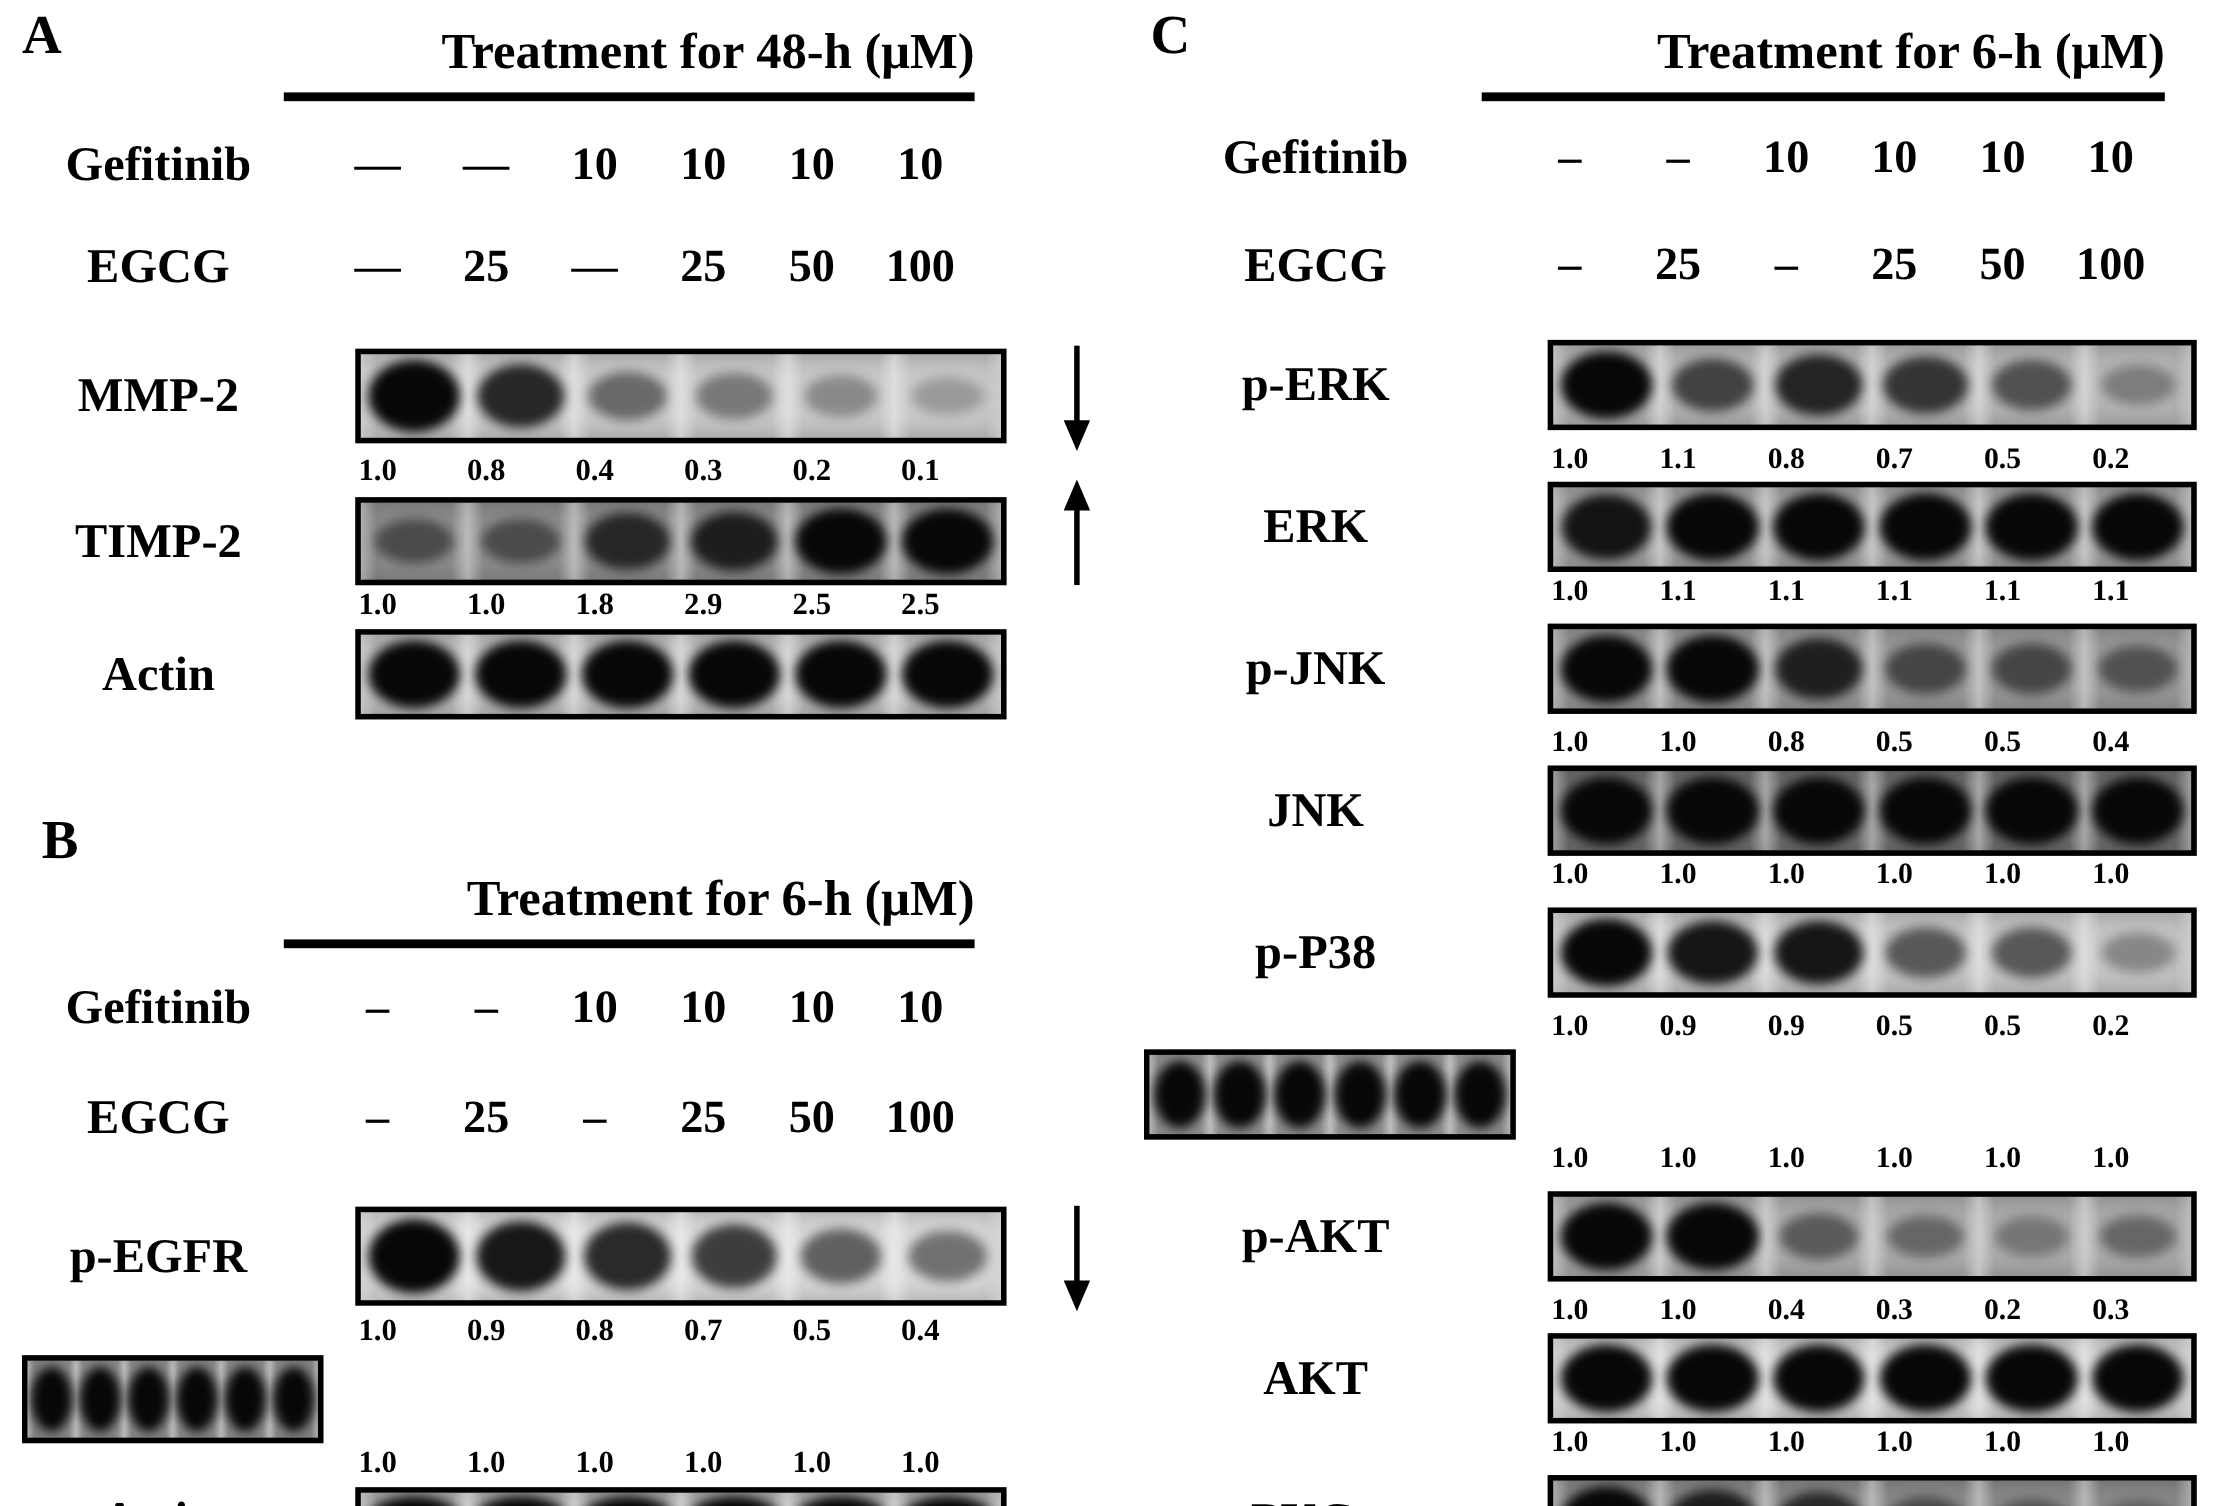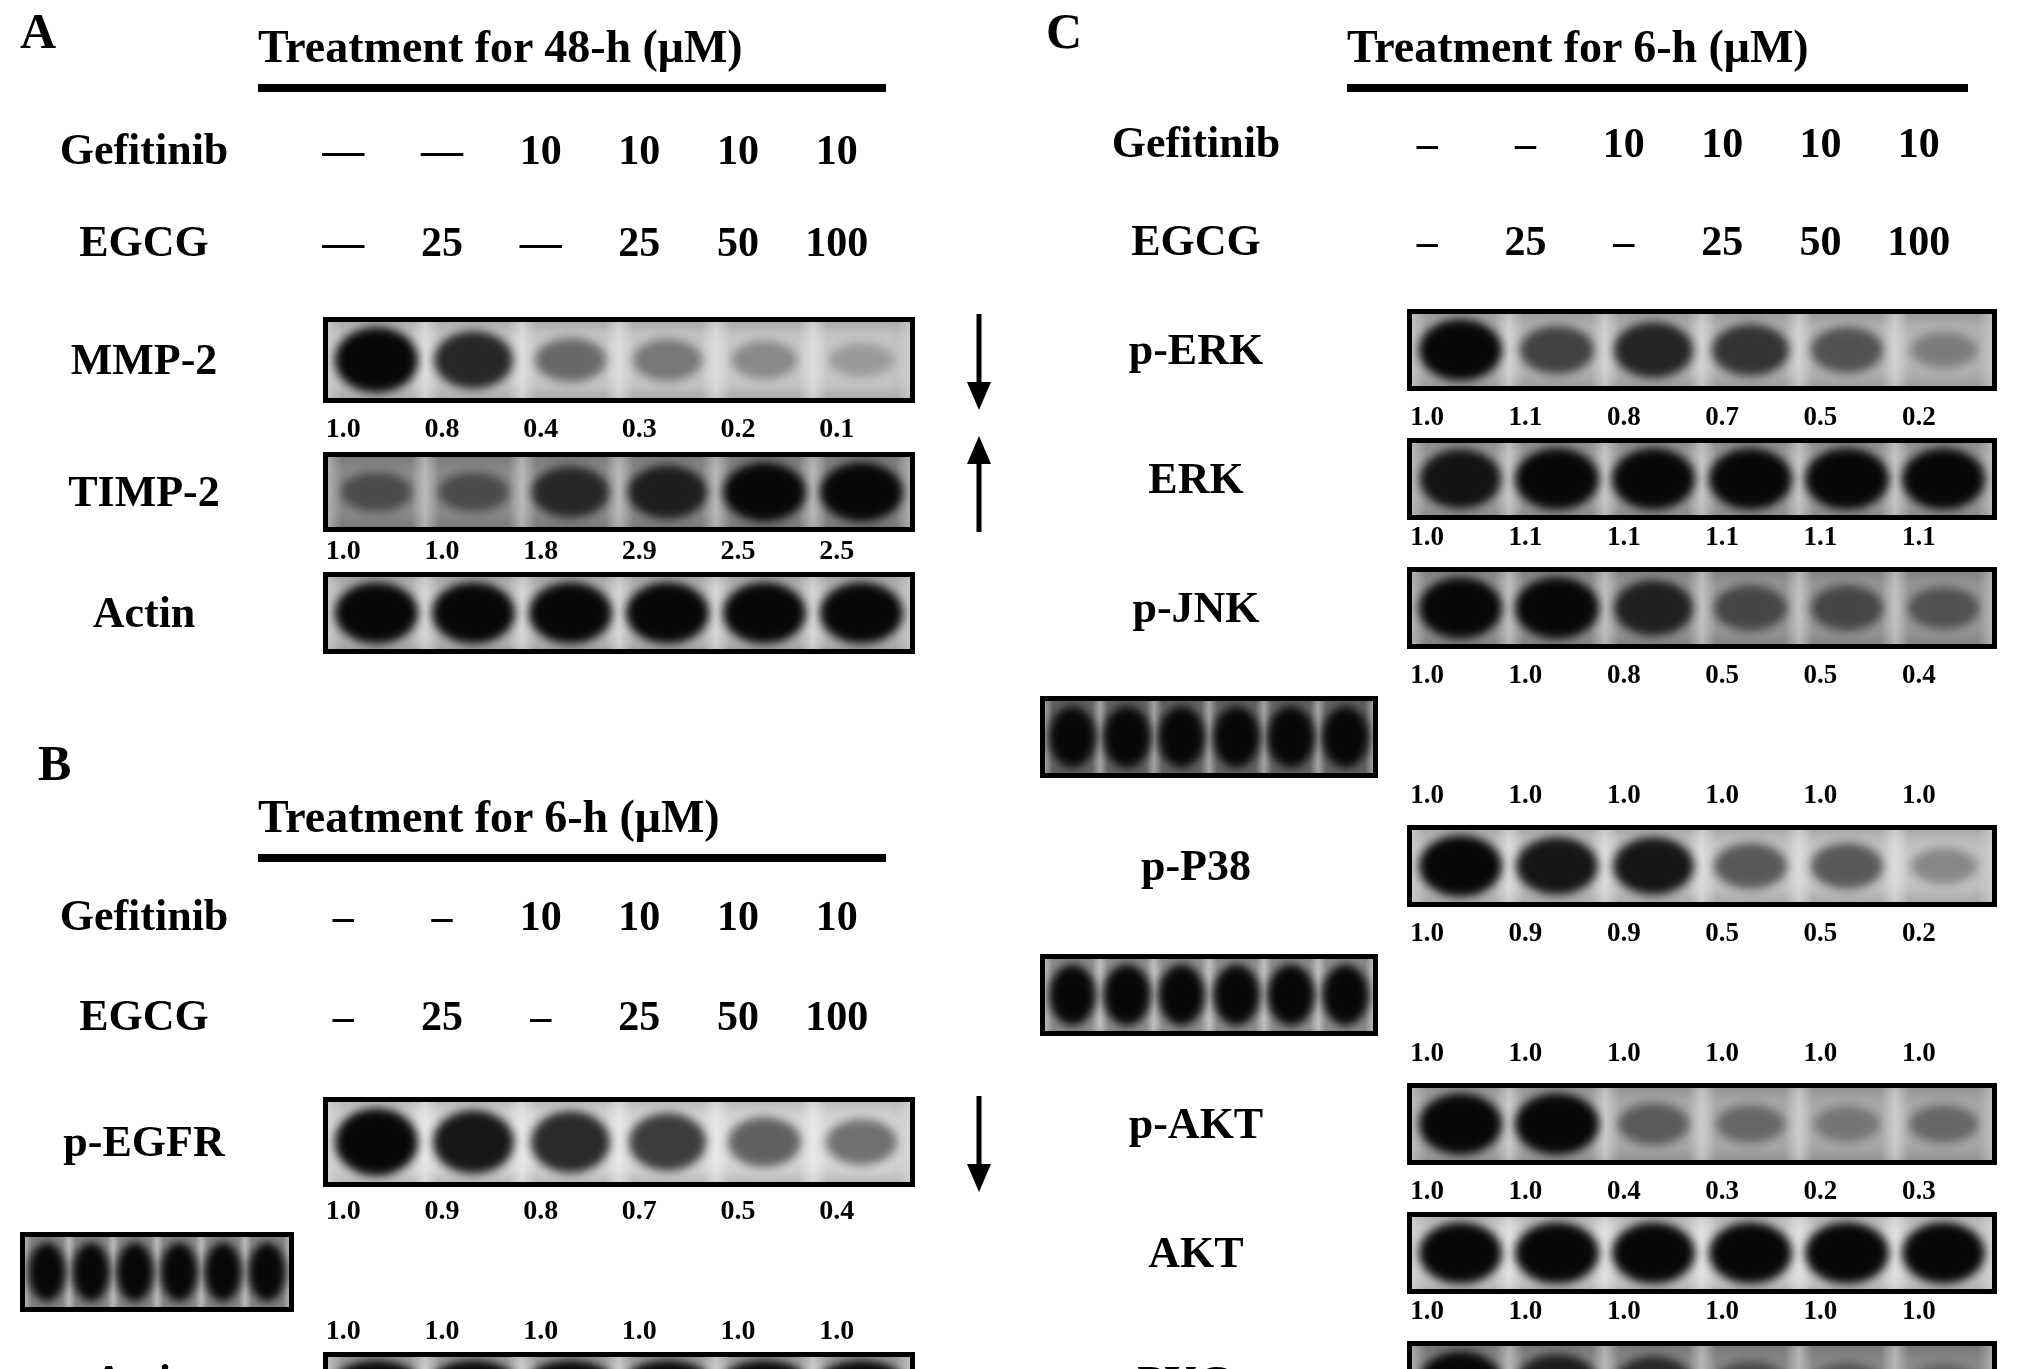--- a/index.html
+++ b/index.html
@@ -17,21 +17,21 @@
   .panel-letter{position:absolute;font-size:50px;line-height:1;}
   .panel-a .panel-letter{left:0;top:0;}
   .panel-b .panel-letter{left:18px;top:8px;}
   .panel-c .panel-letter{left:6px;top:0;}
 
   .row{display:grid;grid-template-columns:var(--labelw) var(--lanesw) var(--arroww);align-items:center;}
 
   .head-row{align-items:end;height:86px;}
   .panel-b .head-row{height:132px;}
   .title-wrap{display:flex;flex-direction:column;justify-content:flex-end;height:100%;}
-  .panel-title{text-align:left;font-size:46px;line-height:1.15;white-space:nowrap;margin-left:-36px;}
+  .panel-title{text-align:right;font-size:46px;line-height:1.15;white-space:nowrap;margin-left:-36px;}
   .title-underline{height:8px;background:#000;margin-left:-36px;margin-top:10px;}
   .panel-c .panel-title,.panel-c .title-underline{margin-left:-31px;}
 
   .row-label{text-align:center;padding-right:26px;font-size:44px;line-height:1;white-space:nowrap;}
   .lanes{display:grid;grid-template-columns:repeat(6,1fr);height:100%;align-items:center;}
   .blot-row .lanes-col{display:block;}
 
   .treat-row{height:56px;font-size:42px;}
   .panel-c .treat-row{height:50px;}
   .dose{display:flex;align-items:center;justify-content:center;line-height:1;}
@@ -521,20 +521,21 @@
           <div class="qv">1.0</div>
           <div class="qv">1.0</div>
           <div class="qv">0.8</div>
           <div class="qv">0.5</div>
           <div class="qv">0.5</div>
           <div class="qv">0.4</div>
         </div>
         <div class="col-arrow"></div>
       </div>
       <div class="row blot-row blot-3">
+        <div class="row-label">JNK</div>
         <div class="lanes-col">
           <div class="blot-box" style="background: rgb(112, 112, 112);">
             <div class="blot-lane">
               <div class="band" style="opacity: 1; height: 86%; width: 86%;"></div>
             </div>
             <div class="blot-lane">
               <div class="band" style="opacity: 1; height: 86%; width: 86%;"></div>
             </div>
             <div class="blot-lane">
               <div class="band" style="opacity: 1; height: 86%; width: 86%;"></div>

